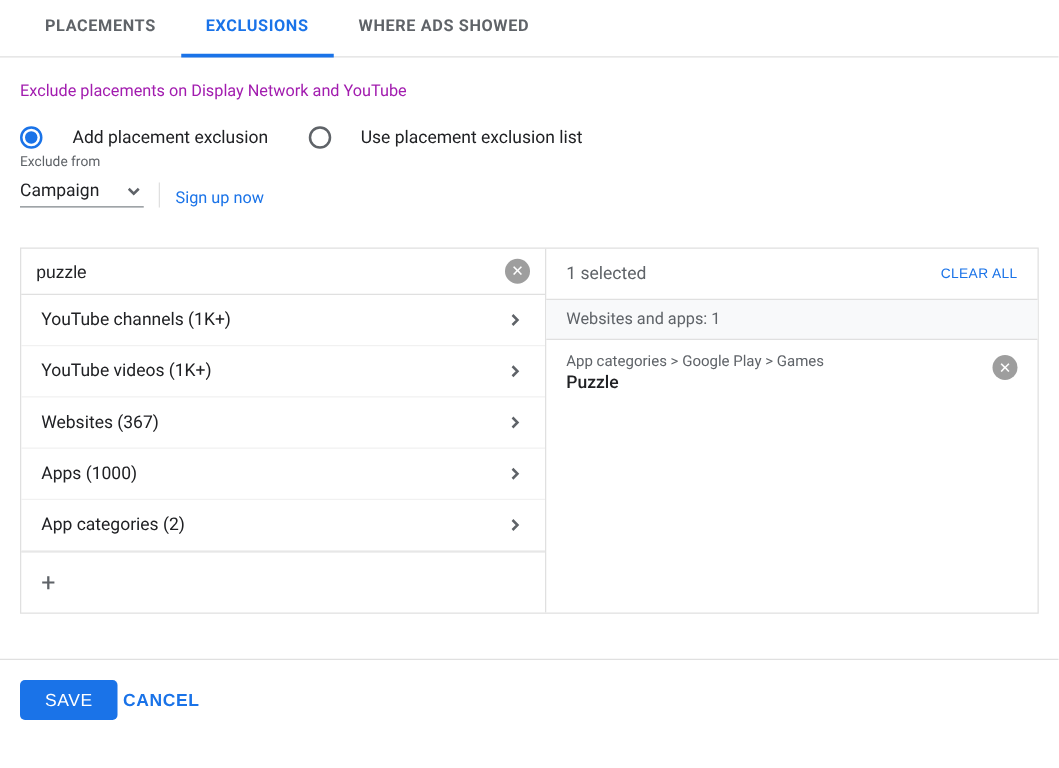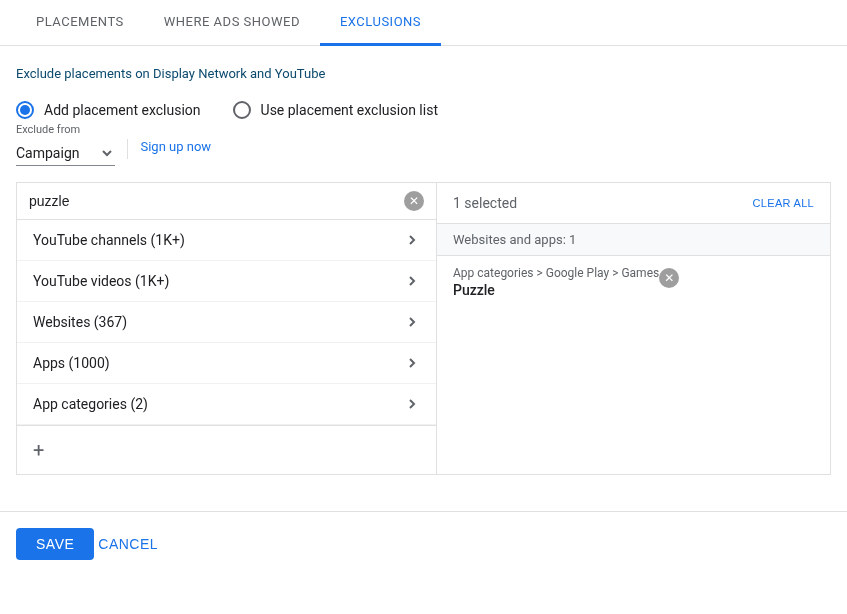--- a/index.html
+++ b/index.html
@@ -1,36 +1,36 @@
 <!DOCTYPE html>
 <html><head>
   <meta charset="utf-8">
   <style>
     * { box-sizing: border-box; margin: 0; padding: 0; }
     body { font-family: Roboto, Arial, sans-serif; font-size: 14px; color: #202124; background: #fff; width: 847px; min-height: 614px; }
 
     
     .tabs { display: flex; border-bottom: 1px solid #e0e0e0; padding: 0 16px; }
-    .tab { padding: 14px 20px; font-size: 13px; font-weight: 400; color: #5f6368; cursor: pointer; border-bottom: 3px solid transparent; margin-bottom: -1px; letter-spacing: 0.5px; text-transform: uppercase; }
+    .tab { padding: 14px 20px; font-size: 13px; font-weight: 700; color: #5f6368; cursor: pointer; border-bottom: 3px solid transparent; margin-bottom: -1px; letter-spacing: 0.5px; text-transform: uppercase; }
     .tab.active { color: #1a73e8; border-bottom: 3px solid #1a73e8; }
 
     
     .content { padding: 20px 16px; }
     .section-title { font-size: 16px; font-weight: 400; margin-bottom: 8px; }
-    .section-subtitle { font-size: 13px; color: #0c4a6e; margin-bottom: 20px; }
+    .section-subtitle { font-size: 13px; color: #a21caf; margin-bottom: 20px; }
 
     
     .radio-group { display: flex; align-items: center; gap: 32px; margin-bottom: 20px; }
-    .radio-option { display: flex; align-items: center; gap: 10px; cursor: pointer; font-size: 14px; }
+    .radio-option { display: flex; align-items: center; gap: 24px; cursor: pointer; font-size: 14px; }
     .radio-circle { width: 18px; height: 18px; border-radius: 50%; border: 2px solid #5f6368; display: flex; align-items: center; justify-content: center; flex-shrink: 0; }
     .radio-circle.selected { border-color: #1a73e8; }
     .radio-circle.selected::after { content: ''; width: 10px; height: 10px; border-radius: 50%; background: #1a73e8; }
 
     
-    .exclude-from-row { display: flex; align-items: flex-start; gap: 12px; margin-bottom: 16px; }
+    .exclude-from-row { display: flex; align-items: flex-end; gap: 12px; margin-bottom: 32px; }
     .exclude-from-label { font-size: 11px; color: #5f6368; position: absolute; top: -16px; left: 0; }
     .exclude-from-wrapper { position: relative; }
     .exclude-from-select { display: flex; align-items: center; gap: 20px; font-size: 14px; cursor: pointer; border-bottom: 1px solid #80868b; padding-bottom: 4px; }
     .divider-v { width: 1px; height: 20px; background: #e0e0e0; }
     .sign-up-link { font-size: 13px; color: #1a73e8; cursor: pointer; text-decoration: none; }
 
     
     .main-panel { display: flex; border: 1px solid #e0e0e0; margin: 0; }
 
     
@@ -48,41 +48,41 @@
     .plus-icon { font-size: 20px; color: #5f6368; }
 
     
     .right-panel { flex: 1; display: flex; flex-direction: column; }
     .right-header { display: flex; align-items: center; justify-content: space-between; padding: 12px 16px; border-bottom: 1px solid #e0e0e0; }
     .selected-count { font-size: 14px; color: #5f6368; }
     .clear-all-btn { font-size: 11px; color: #1a73e8; cursor: pointer; font-weight: 500; background: none; border: none; letter-spacing: 0.3px; }
 
     .selected-group-header { background: #f8f9fa; padding: 8px 16px; font-size: 13px; color: #5f6368; border-bottom: 1px solid #e0e0e0; }
 
-    .selected-item { display: flex; align-items: flex-start; padding: 10px 16px; }
+    .selected-item { display: flex; align-items: flex-start; justify-content: space-between; padding: 10px 16px; }
     .selected-item-info { display: flex; flex-direction: column; gap: 2px; }
     .selected-item-path { font-size: 12px; color: #5f6368; }
     .selected-item-name { font-size: 14px; font-weight: 500; color: #202124; }
     .remove-item-btn { width: 20px; height: 20px; border-radius: 50%; background: #9e9e9e; border: none; cursor: pointer; display: flex; align-items: center; justify-content: center; color: #fff; font-size: 12px; flex-shrink: 0; margin-top: 2px; }
 
     
     .footer { display: flex; align-items: center; gap: 4px; padding: 16px; border-top: 1px solid #e0e0e0; margin-top: 16px; }
     .save-btn { background: #1a73e8; color: #fff; border: none; padding: 8px 20px; font-size: 14px; font-weight: 500; border-radius: 4px; cursor: pointer; letter-spacing: 0.5px; text-transform: uppercase; }
-    .cancel-btn { background: none; border: none; color: #1a73e8; font-size: 14px; font-weight: 400; cursor: pointer; text-transform: uppercase; letter-spacing: 0.5px; }
+    .cancel-btn { background: none; border: none; color: #1a73e8; font-size: 14px; font-weight: 700; cursor: pointer; text-transform: uppercase; letter-spacing: 0.5px; }
 
     
     .chevron-svg { width: 16px; height: 16px; fill: none; stroke: #5f6368; stroke-width: 2; }
   </style>
 </head>
 <body>
 
 <div class="tabs">
   <div class="tab">PLACEMENTS</div>
+  <div class="tab active">EXCLUSIONS</div>
   <div class="tab">WHERE ADS SHOWED</div>
-  <div class="tab active">EXCLUSIONS</div>
 </div>
 
 <div class="content">
 
   <div class="section-subtitle">Exclude placements on Display Network and YouTube</div>
 
   <div class="radio-group">
     <div class="radio-option">
       <div class="radio-circle selected"></div>
       <span>Add placement exclusion</span>

